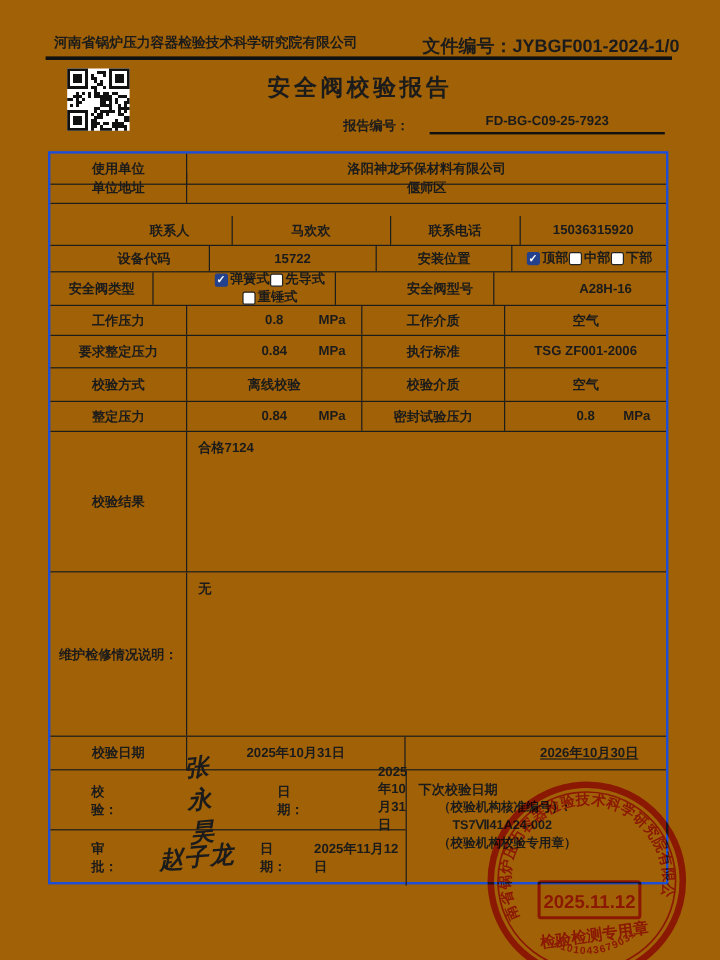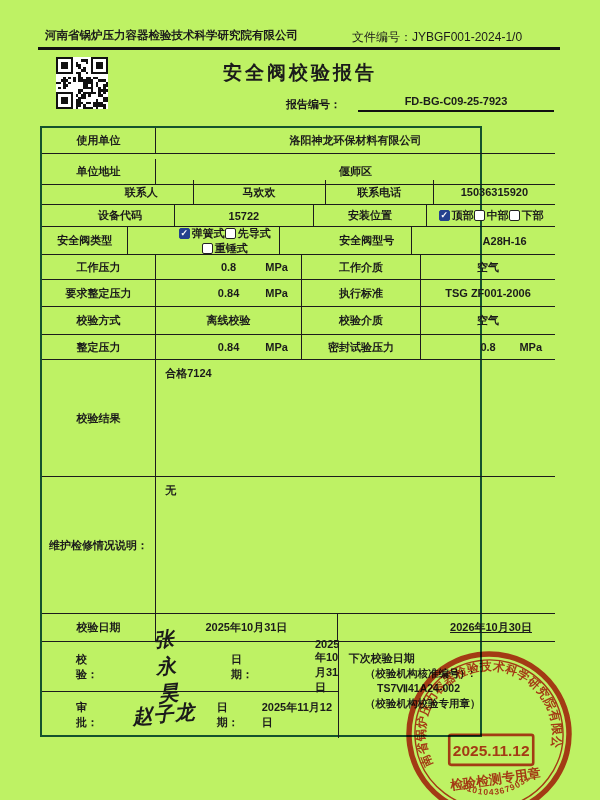--- a/index.html
+++ b/index.html
@@ -1,38 +1,38 @@
 <!DOCTYPE html>
 <html><head>
 <meta charset="utf-8">
 <style>
   * { margin:0; padding:0; box-sizing:border-box; }
   html,body { width:600px; height:800px; }
   body { font-family:"Liberation Sans", sans-serif; background:#efefed; }
-  .page { position:relative; width:600px; height:800px; background:#bef264; overflow:hidden; color:#1b1b1b; }
+  .page { position:relative; width:600px; height:800px; background:#a16207; overflow:hidden; color:#1b1b1b; }
 
   
   .hdr-company { position:absolute; left:45px; top:28px; font-size:11.5px; font-weight:700; }
-  .hdr-docno   { position:absolute; left:352px; top:29px; font-size:12px; font-weight:400; }
+  .hdr-docno   { position:absolute; left:352px; top:29px; font-size:15px; font-weight:700; }
   .hdr-rule    { position:absolute; left:38px; top:47px; width:522px; height:2.5px; background:#111; }
 
   
   .qr { position:absolute; left:56px; top:57px; width:52px; height:52px; }
 
   .title { position:absolute; left:0; top:60px; width:100%; text-align:center;
            font-size:19px; font-weight:700; letter-spacing:3px; }
 
   .repno-label { position:absolute; left:286px; top:97px; font-size:11px; font-weight:700; }
   .repno-value { position:absolute; left:358px; top:95px; width:196px; text-align:center;
                  font-size:11px; font-weight:700; }
   .repno-line  { position:absolute; left:358px; top:110px; width:196px; height:1.5px; background:#111; }
 
   
-  .tbl { position:absolute; left:40px; top:126px; width:442px; height:611px;
-         border:2px solid #14532d; font-size:11px; font-weight:700; }
+  .tbl { position:absolute; left:40px; top:126px; width:517px; height:611px;
+         border:2px solid #1d4ed8; font-size:11px; font-weight:700; }
   .row { position:absolute; left:0; width:513px; display:flex; border-bottom:1.5px solid #1c1c1c; }
   .c { display:flex; align-items:center; justify-content:center; text-align:center;
        border-right:1.5px solid #1c1c1c; position:relative; padding:0 4px; }
   .c.end { border-right:none; }
   .c.left-top { align-items:flex-start; justify-content:flex-start; text-align:center; padding:6px 9px; }
   .unit { position:absolute; right:13px; top:50%; transform:translateY(-50%);margin-left:28px; }
 
   .w1{width:115px;} .w2{width:147px;} .w3{width:120px;} .w4{width:135px;}
   .wspan{width:402px;}
   .w2b{width:183px;} .w3b{width:90px;margin-top:44px;} .w4b{width:129px;text-decoration:underline;}
@@ -208,21 +208,21 @@
   <div class="repno-value">FD-BG-C09-25-7923</div>
   <div class="repno-line"></div>
 
   <div class="tbl">
 
     <div class="row" style="top:0;height:26px;">
       <div class="c w1">使用单位</div>
       <div class="c wspan end">洛阳神龙环保材料有限公司</div>
     </div>
 
-    <div class="row" style="top:31px;height:26px;">
+    <div class="row" style="top:16px;height:26px;">
       <div class="c w1">单位地址</div>
       <div class="c wspan end">偃师区</div>
     </div>
 
     <div class="row" style="top:52px;height:25px;padding-left:48px;">
       <div class="c w1">联系人</div>
       <div class="c w2">马欢欢</div>
       <div class="c w3">联系电话</div>
       <div class="c w4 end">15036315920</div>
     </div>

